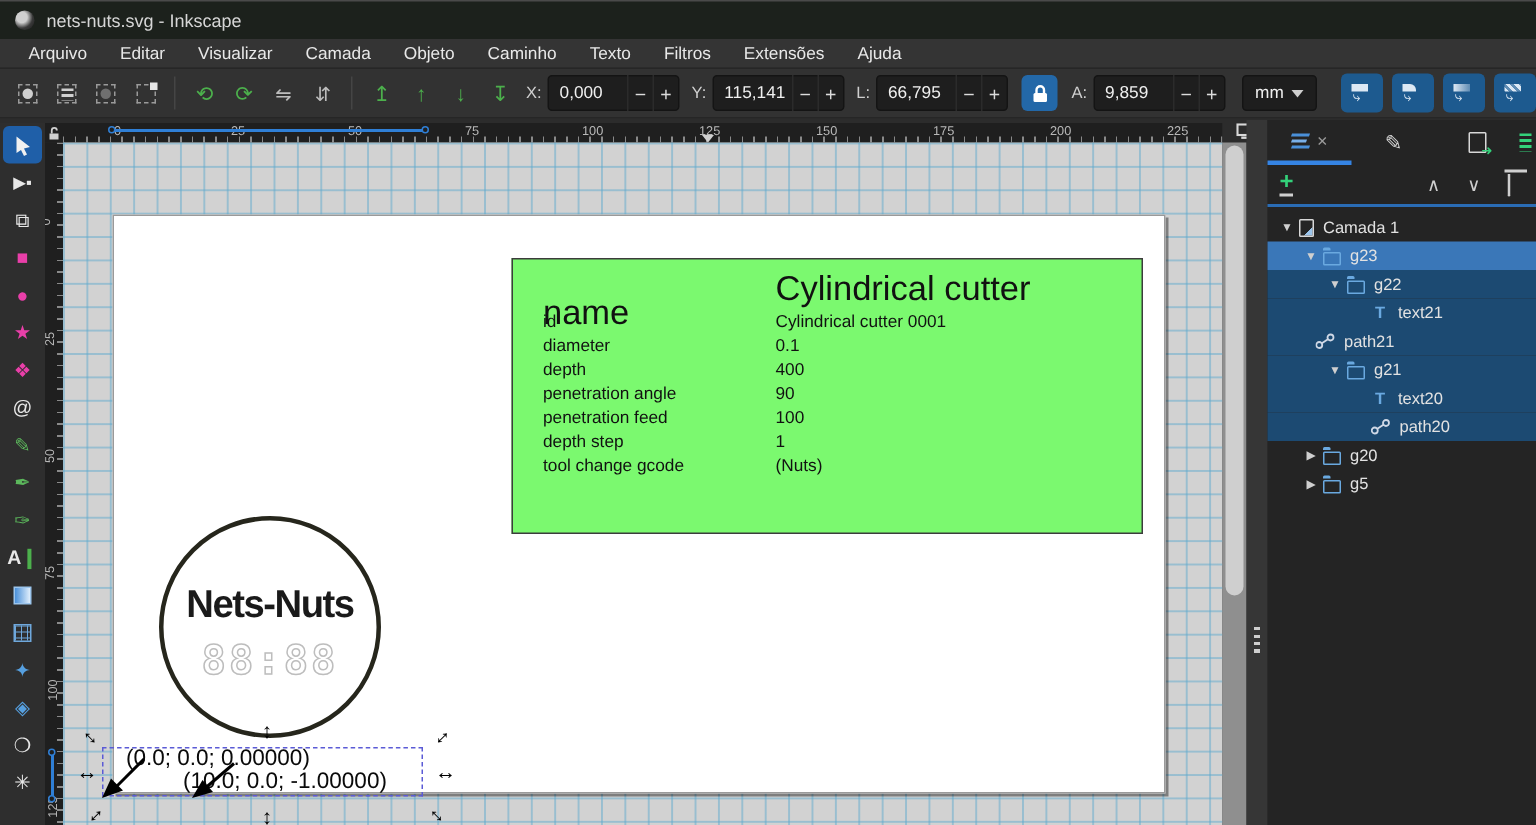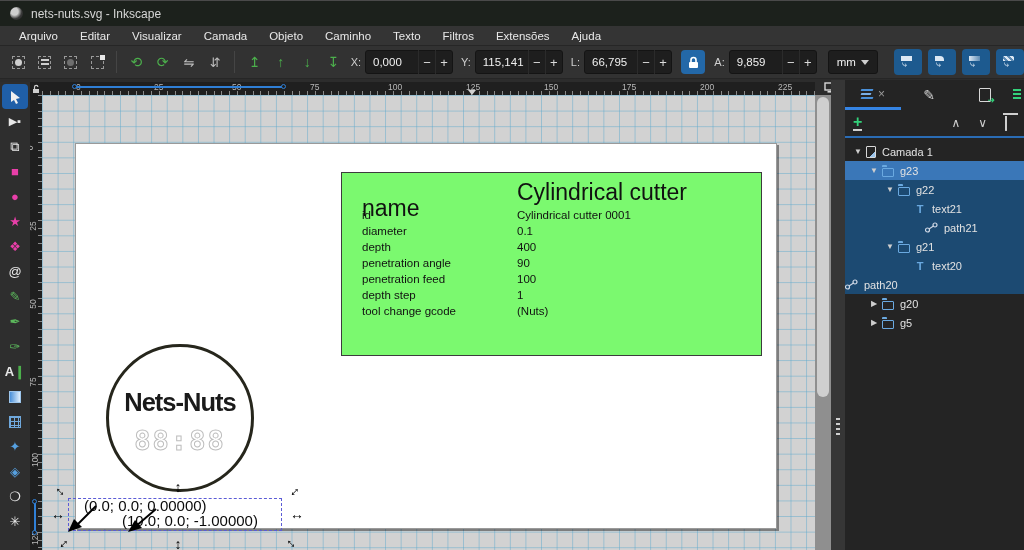--- a/index.html
+++ b/index.html
@@ -562,21 +562,21 @@
               <span class="folder-glyph"></span>
             </span>
           <span>g22</span>
         </div>
         <div class="trow member" style="padding-left:69px">
           <span class="obj-icon">
               <span class="t-glyph">T</span>
             </span>
           <span>text21</span>
         </div>
-        <div class="trow member" style="padding-left:80px">
+        <div class="trow member" style="padding-left:32px">
           <span class="obj-icon path-glyph">
             <svg width="13" height="11" viewBox="0 0 13 11">
                 <circle cx="2.5" cy="8" r="2" fill="none" stroke="#cfd8e6" stroke-width="1.2"></circle>
                 <circle cx="10" cy="3" r="2" fill="none" stroke="#cfd8e6" stroke-width="1.2"></circle>
                 <line x1="4" y1="7" x2="8.5" y2="4" stroke="#cfd8e6" stroke-width="1.2"></line>
               </svg>
           </span>
           <span>path21</span>
         </div>
         <div class="trow member" style="padding-left:40px">
@@ -585,21 +585,21 @@
               <span class="folder-glyph"></span>
             </span>
           <span>g21</span>
         </div>
         <div class="trow member" style="padding-left:69px">
           <span class="obj-icon">
               <span class="t-glyph">T</span>
             </span>
           <span>text20</span>
         </div>
-        <div class="trow member" style="">
+        <div class="trow member" style="padding-left:69px">
           <span class="obj-icon path-glyph">
             <svg width="13" height="11" viewBox="0 0 13 11">
                 <circle cx="2.5" cy="8" r="2" fill="none" stroke="#cfd8e6" stroke-width="1.2"></circle>
                 <circle cx="10" cy="3" r="2" fill="none" stroke="#cfd8e6" stroke-width="1.2"></circle>
                 <line x1="4" y1="7" x2="8.5" y2="4" stroke="#cfd8e6" stroke-width="1.2"></line>
               </svg>
           </span>
           <span>path20</span>
         </div>
         <div class="trow" style="padding-left:24px">

